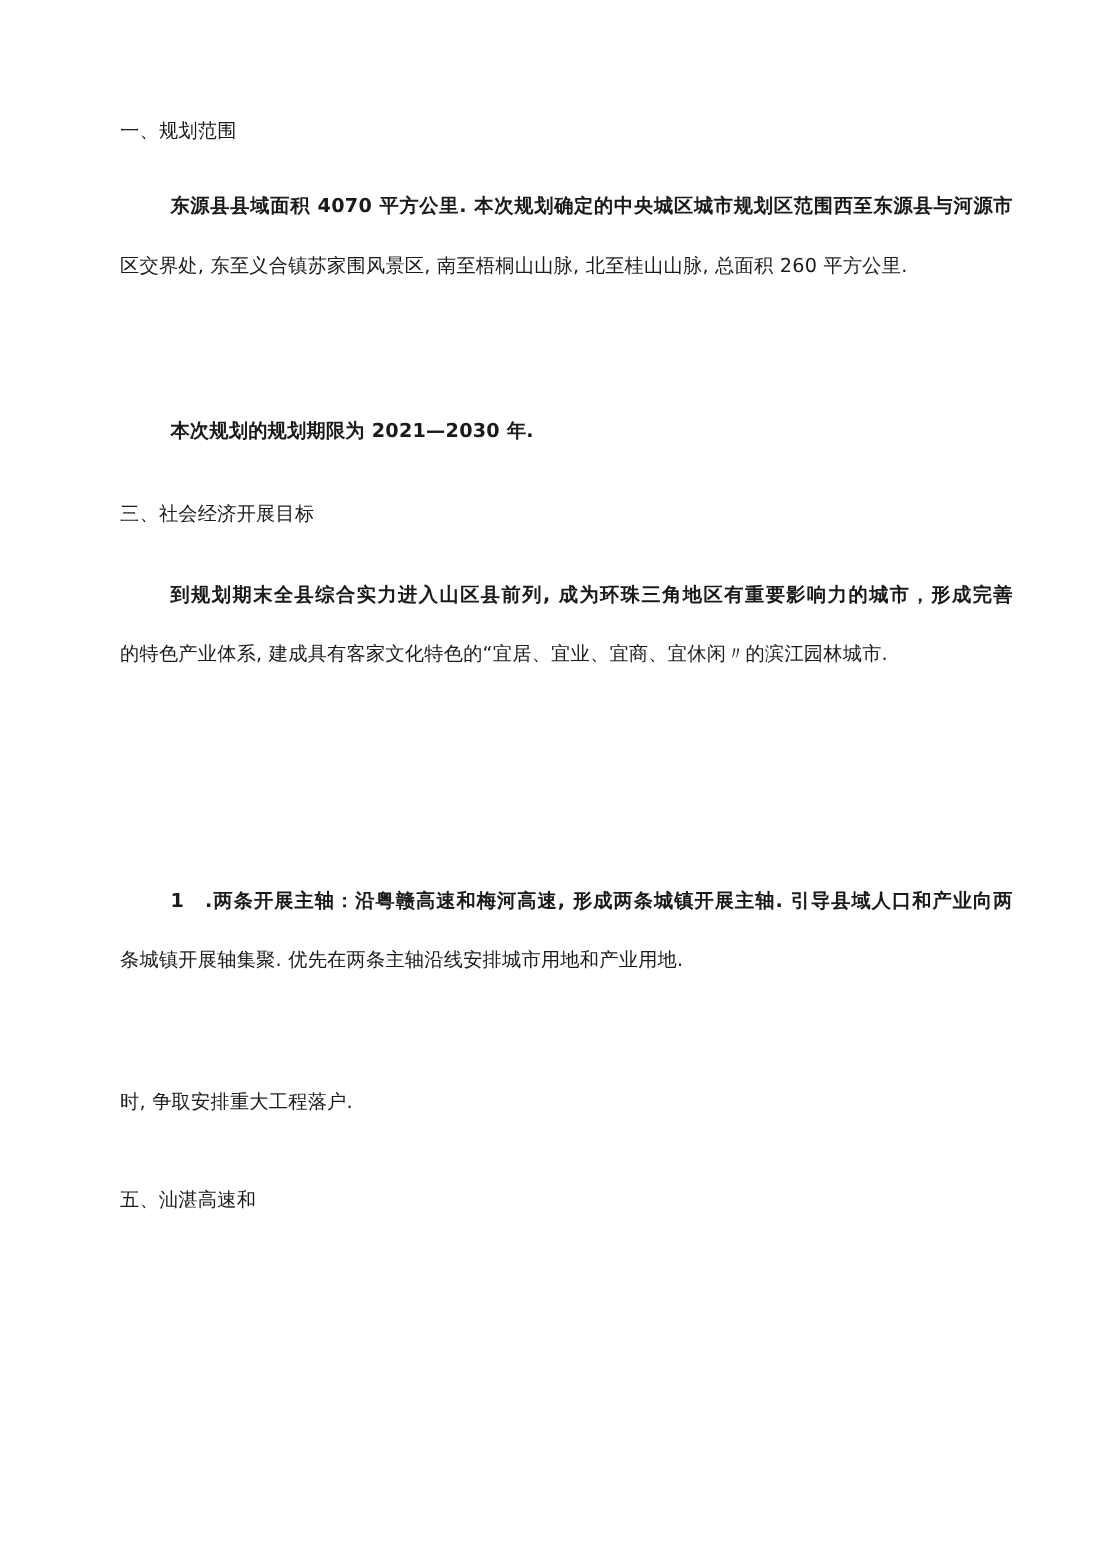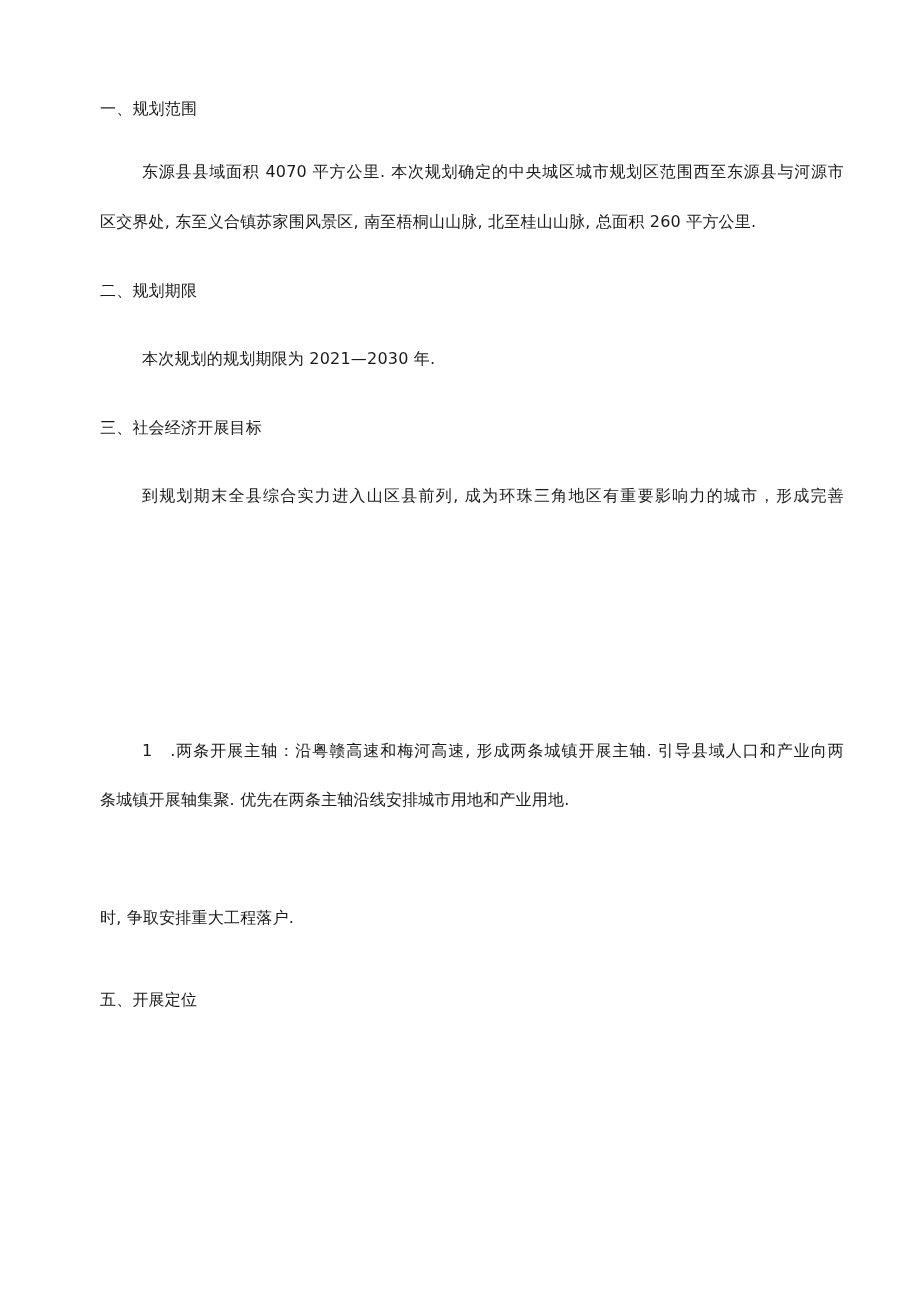--- a/index.html
+++ b/index.html
@@ -27,42 +27,42 @@
     .line {
       position: absolute;
       left: 88px;
       width: 744px;
       font-size: 16px;
       line-height: 22px;
       white-space: nowrap;
       letter-spacing: 0.2px;
     }
     .heading { font-size: 16px; }
-    .indent { left: 130px; width: 702px; }
+    .indent { left: 130px; width: 702px; font-weight: bold; }
     .justify {
       text-align: justify;
       text-align-last: justify;
     }
   </style>
 </head>
 <body>
 
 <div class="page">
 
   <div class="line heading" style="top:98px">一、规划范围</div>
   <div class="line indent justify" style="top:161px">东源县县域面积 4070 平方公里. 本次规划确定的中央城区城市规划区范围西至东源县与河源市</div>
   <div class="line" style="top:211px">区交界处, 东至义合镇苏家围风景区, 南至梧桐山山脉, 北至桂山山脉, 总面积 260 平方公里.</div>
 
-  <div class="line heading" style="top:280px">二、规划期限</div>
   <div class="line indent" style="top:348px">本次规划的规划期限为 2021—2030 年.</div>
 
   <div class="line indent justify" style="top:485px">到规划期末全县综合实力进入山区县前列, 成为环珠三角地区有重要影响力的城市，形成完善</div>
   <div class="line heading" style="top:417px">三、社会经济开展目标</div>
+  <div class="line" style="top:534px">的特色产业体系, 建成具有客家文化特色的“宜居、宜业、宜商、宜休闲〃的滨江园林城市.</div>
 
 
   <div class="line indent justify" style="top:740px">1　.两条开展主轴：沿粤赣高速和梅河高速, 形成两条城镇开展主轴. 引导县域人口和产业向两</div>
   <div class="line" style="top:789px">条城镇开展轴集聚. 优先在两条主轴沿线安排城市用地和产业用地.</div>
 
   <div class="line" style="top:907px">时, 争取安排重大工程落户.</div>
 
-  <div class="line heading" style="top:989px">五、开展定位</div>
+  <div class="line heading" style="top:989px">五、汕湛高速和</div>
 
 </div>
 
 </body></html>

